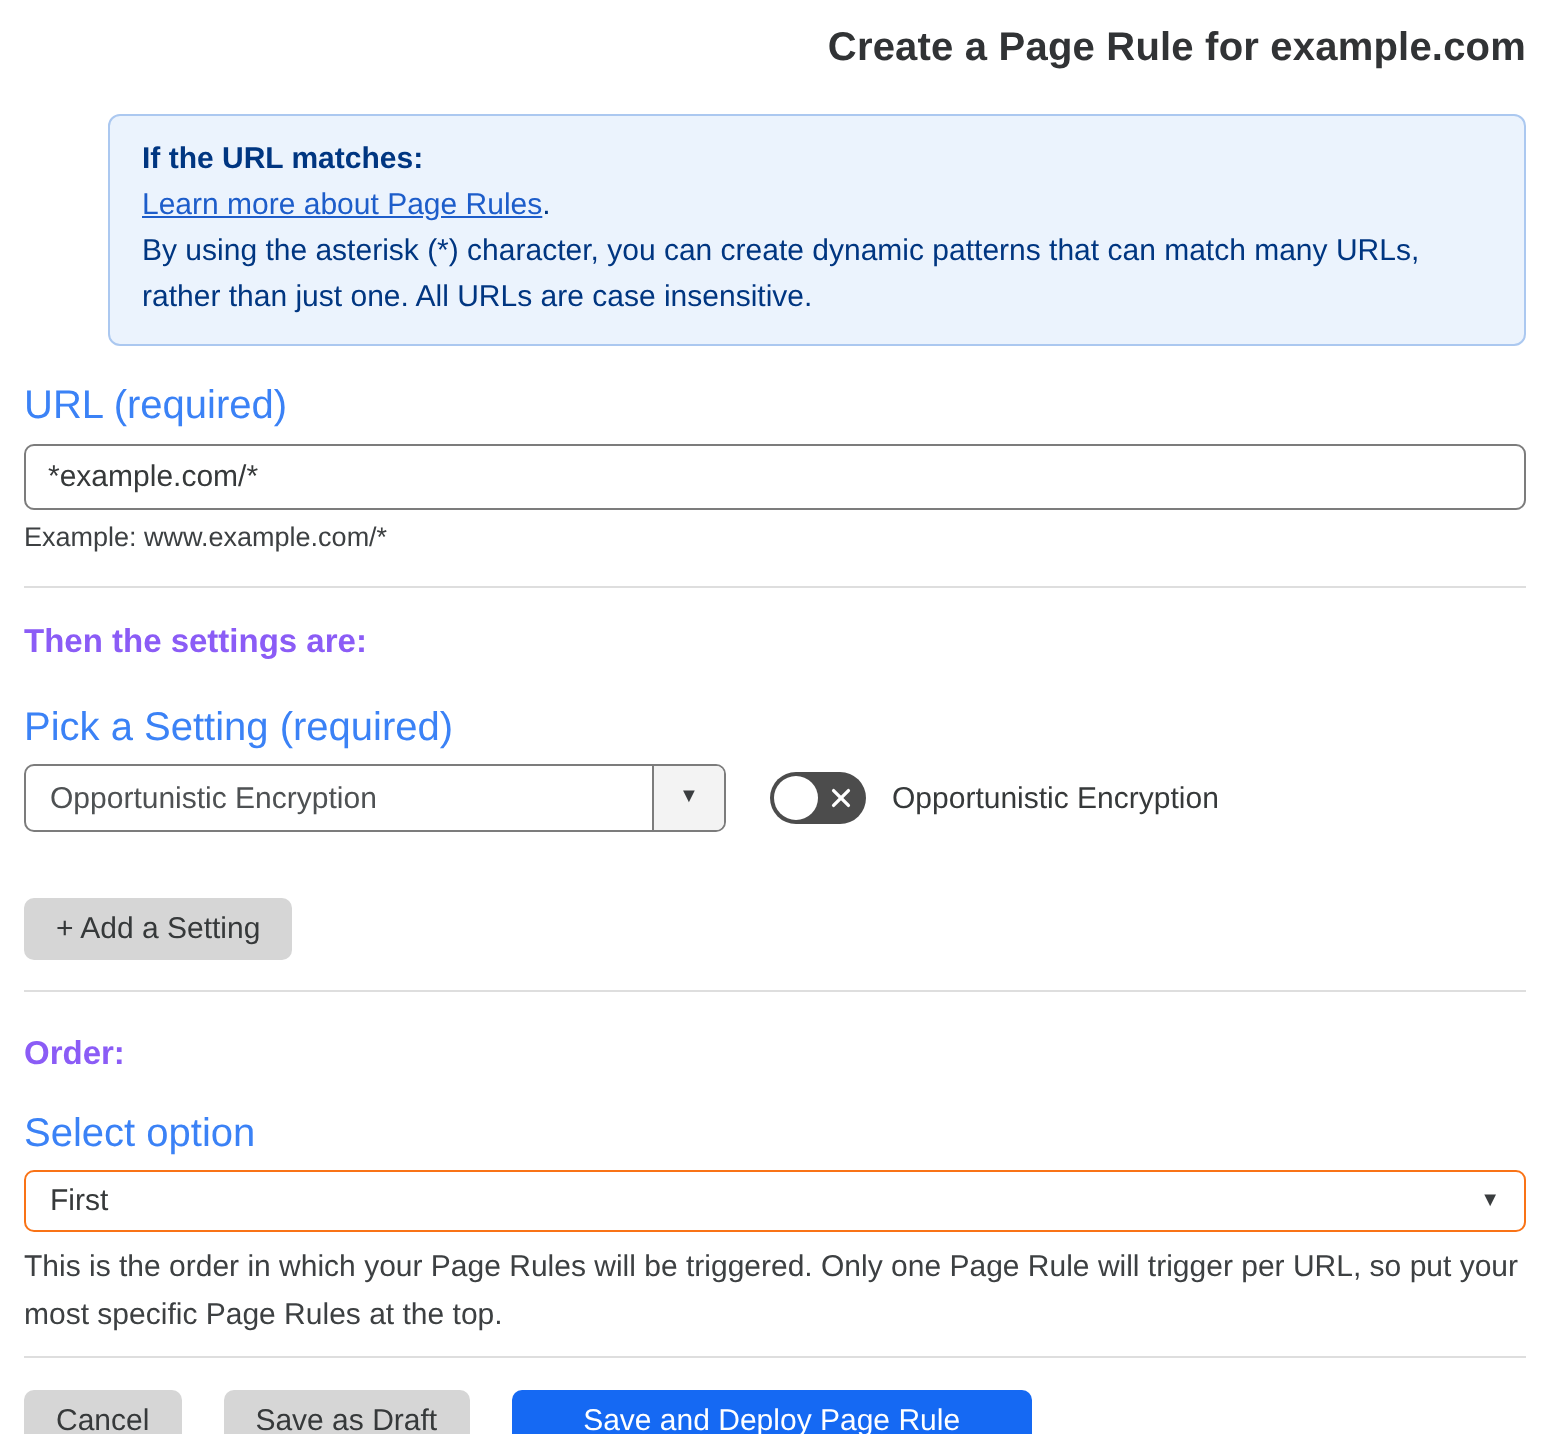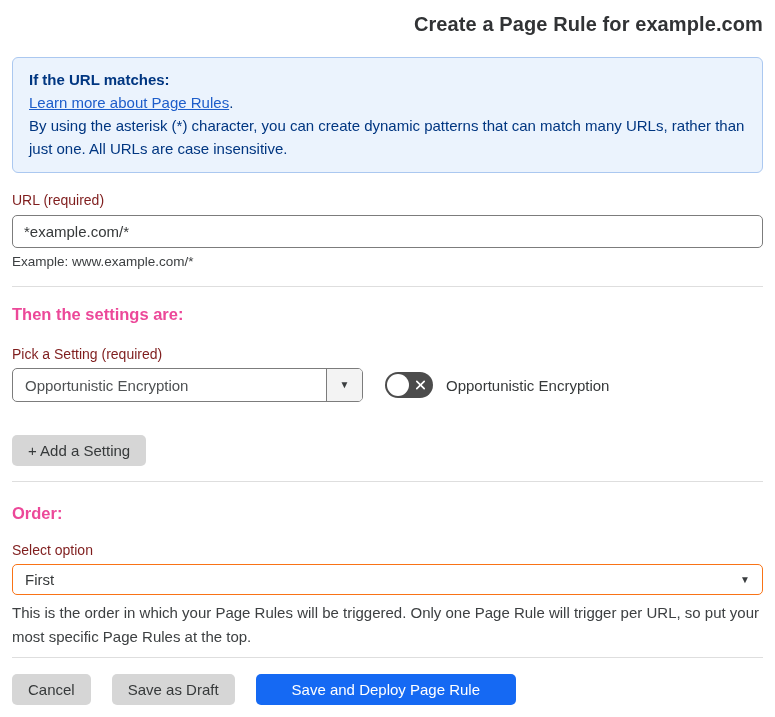--- a/index.html
+++ b/index.html
@@ -24,30 +24,31 @@
   }
   .info-box {
     margin-top: 21px;
     background: #ebf3fd;
     border: 1px solid #abc8f0;
     border-radius: 6px;
     padding: 10px 16px 12px;
     font-size: 15px;
     line-height: 23px;
     color: #003681;
+    margin-left: 42px;
   }
   .info-heading { font-weight: 700; }
   .info-link {
     color: #1d5dca;
     text-decoration: underline;
     cursor: pointer;
   }
   .field-label {
-    font-size: 14px;
-    color: #7f1d1d;
+    font-size: 20px;
+    color: #3b82f6;
     margin-top: 19px;
   }
   .text-input {
     display: block;
     width: 751px;
     height: 33px;
     margin-top: 7px;
     border: 1px solid #7c7c7c;
     border-radius: 5px;
     padding: 0 11px;
@@ -63,21 +64,21 @@
     margin-top: 6px;
   }
   .divider {
     border: none;
     border-top: 1px solid #dedede;
     margin: 17px 0 0;
   }
   .section-heading {
     font-size: 16.5px;
     font-weight: 700;
-    color: #ec4899;
+    color: #8b5cf6;
     margin: 18px 0 0;
   }
   .section-heading.order { margin-top: 22px; }
   .label-picker { margin-top: 22px; }
   .setting-row {
     display: flex;
     align-items: center;
     margin-top: 6px;
   }
   .dropdown {

